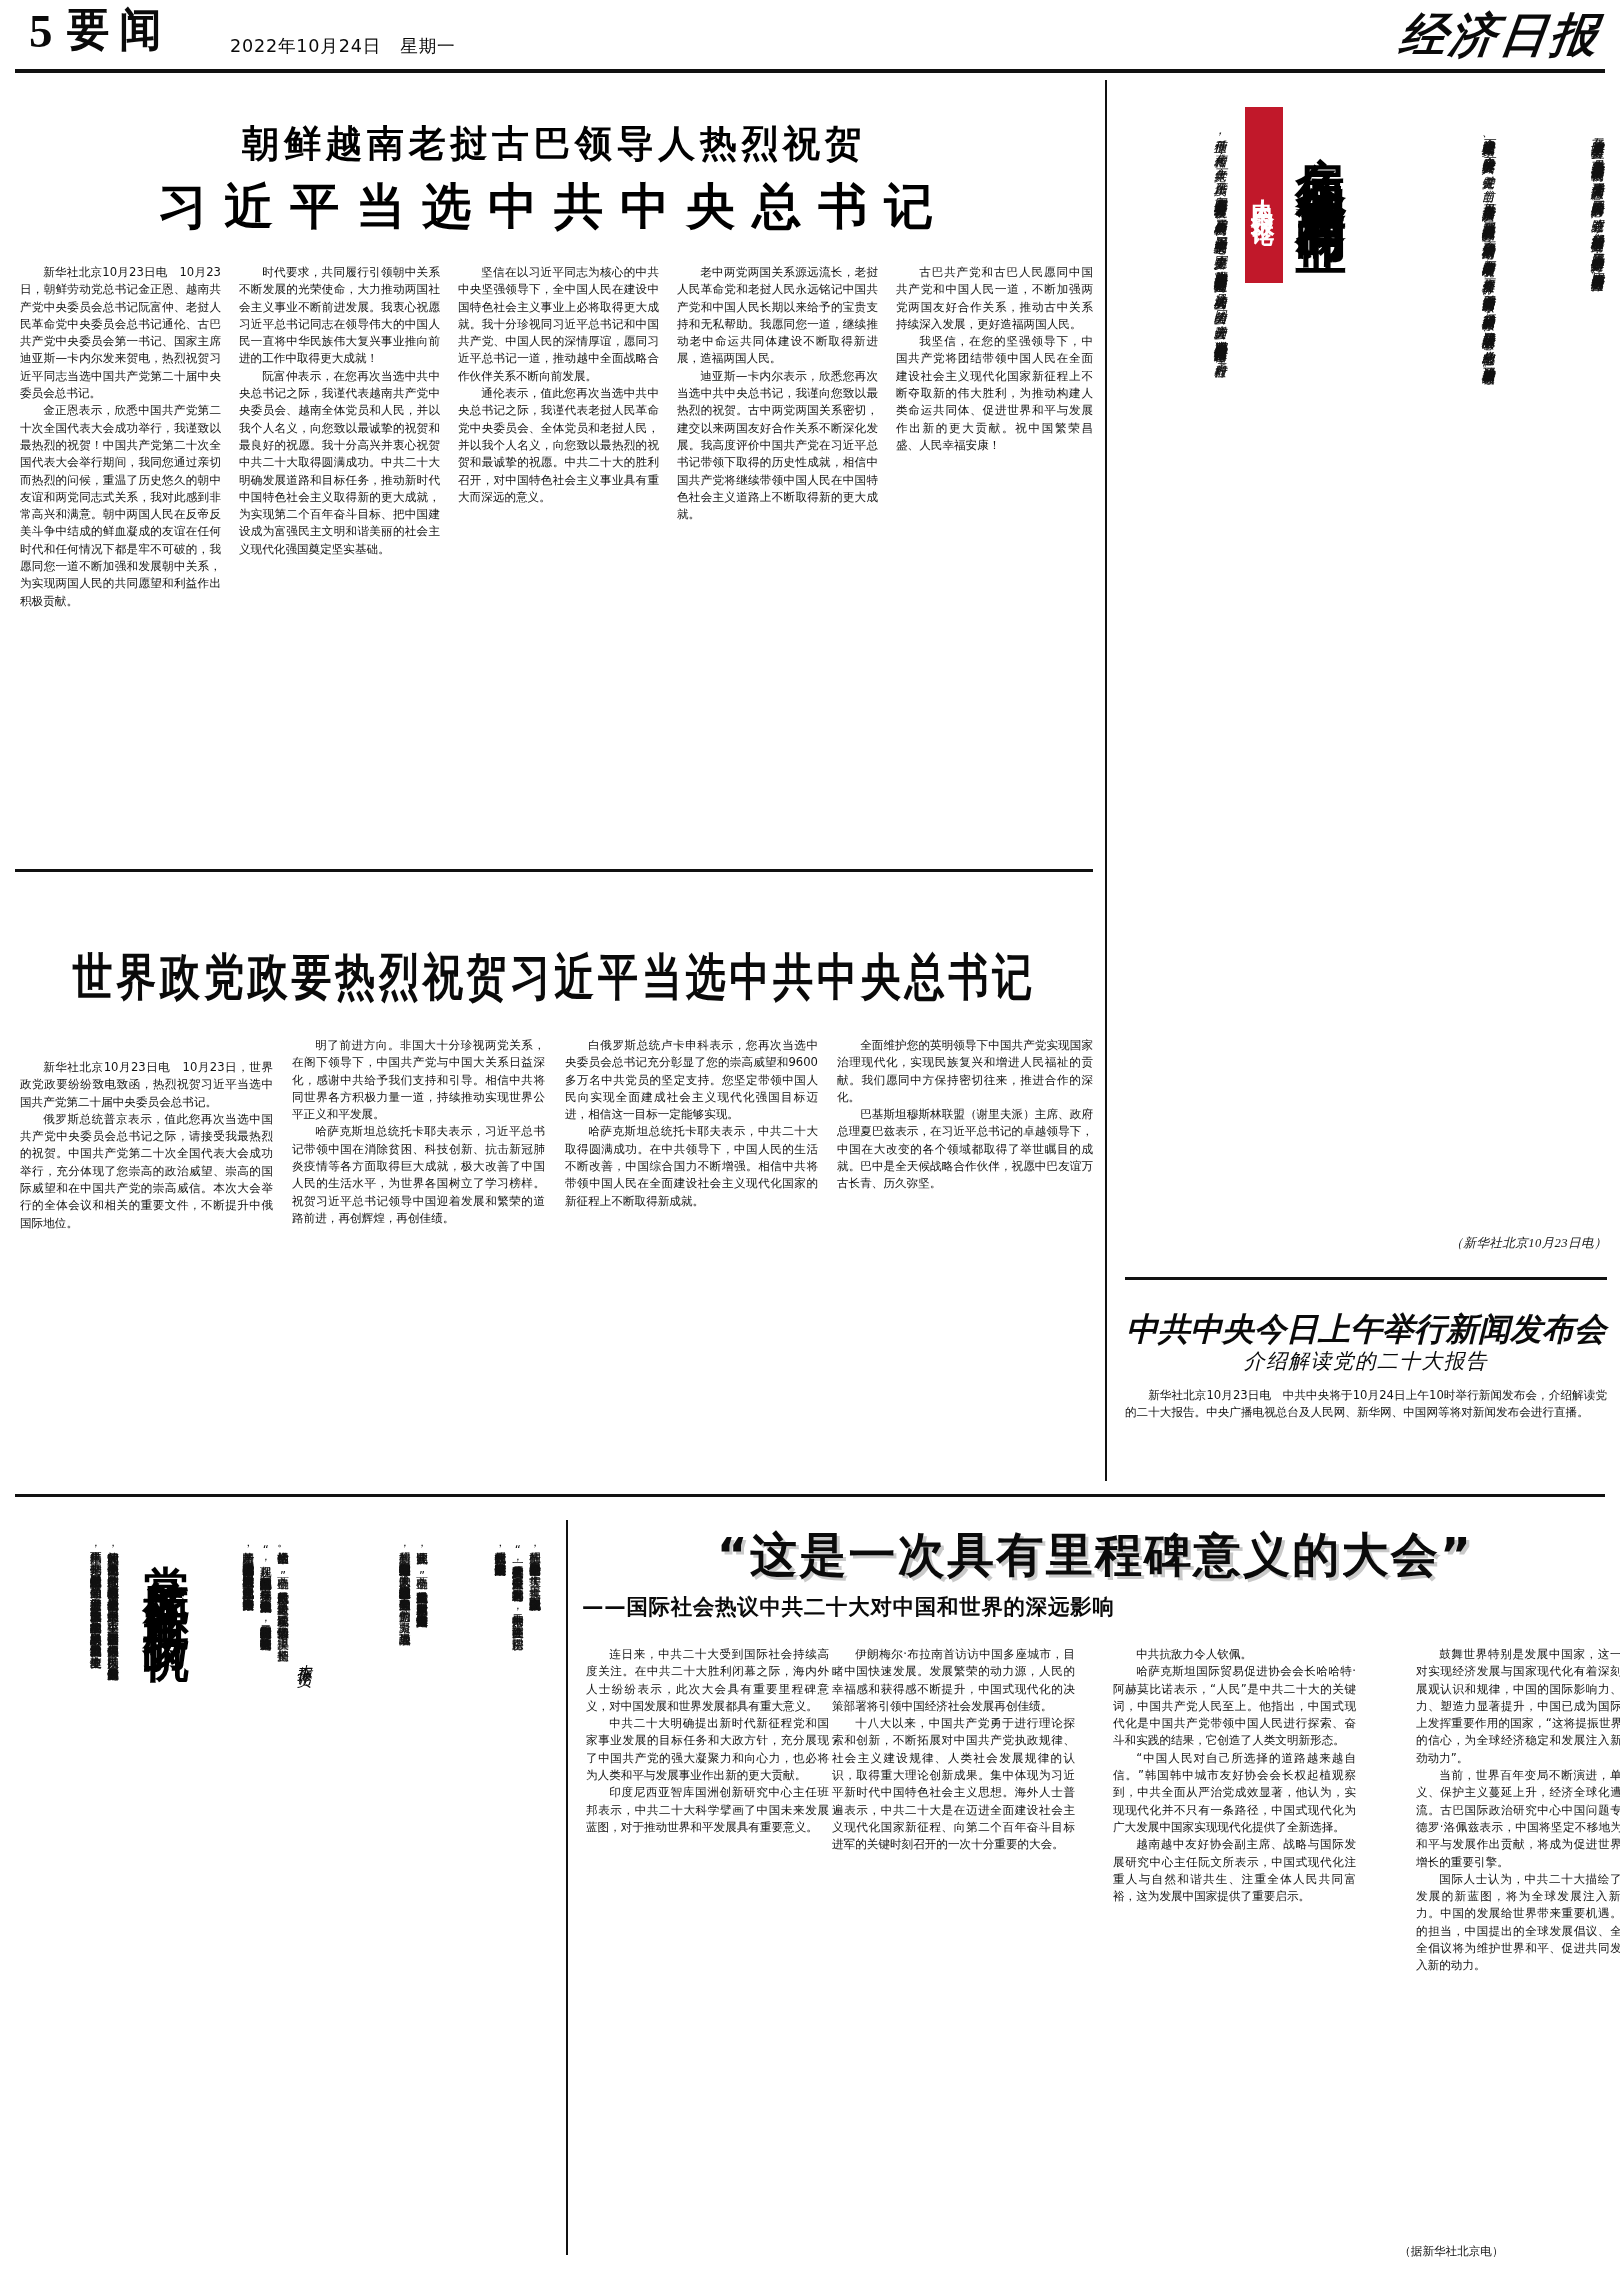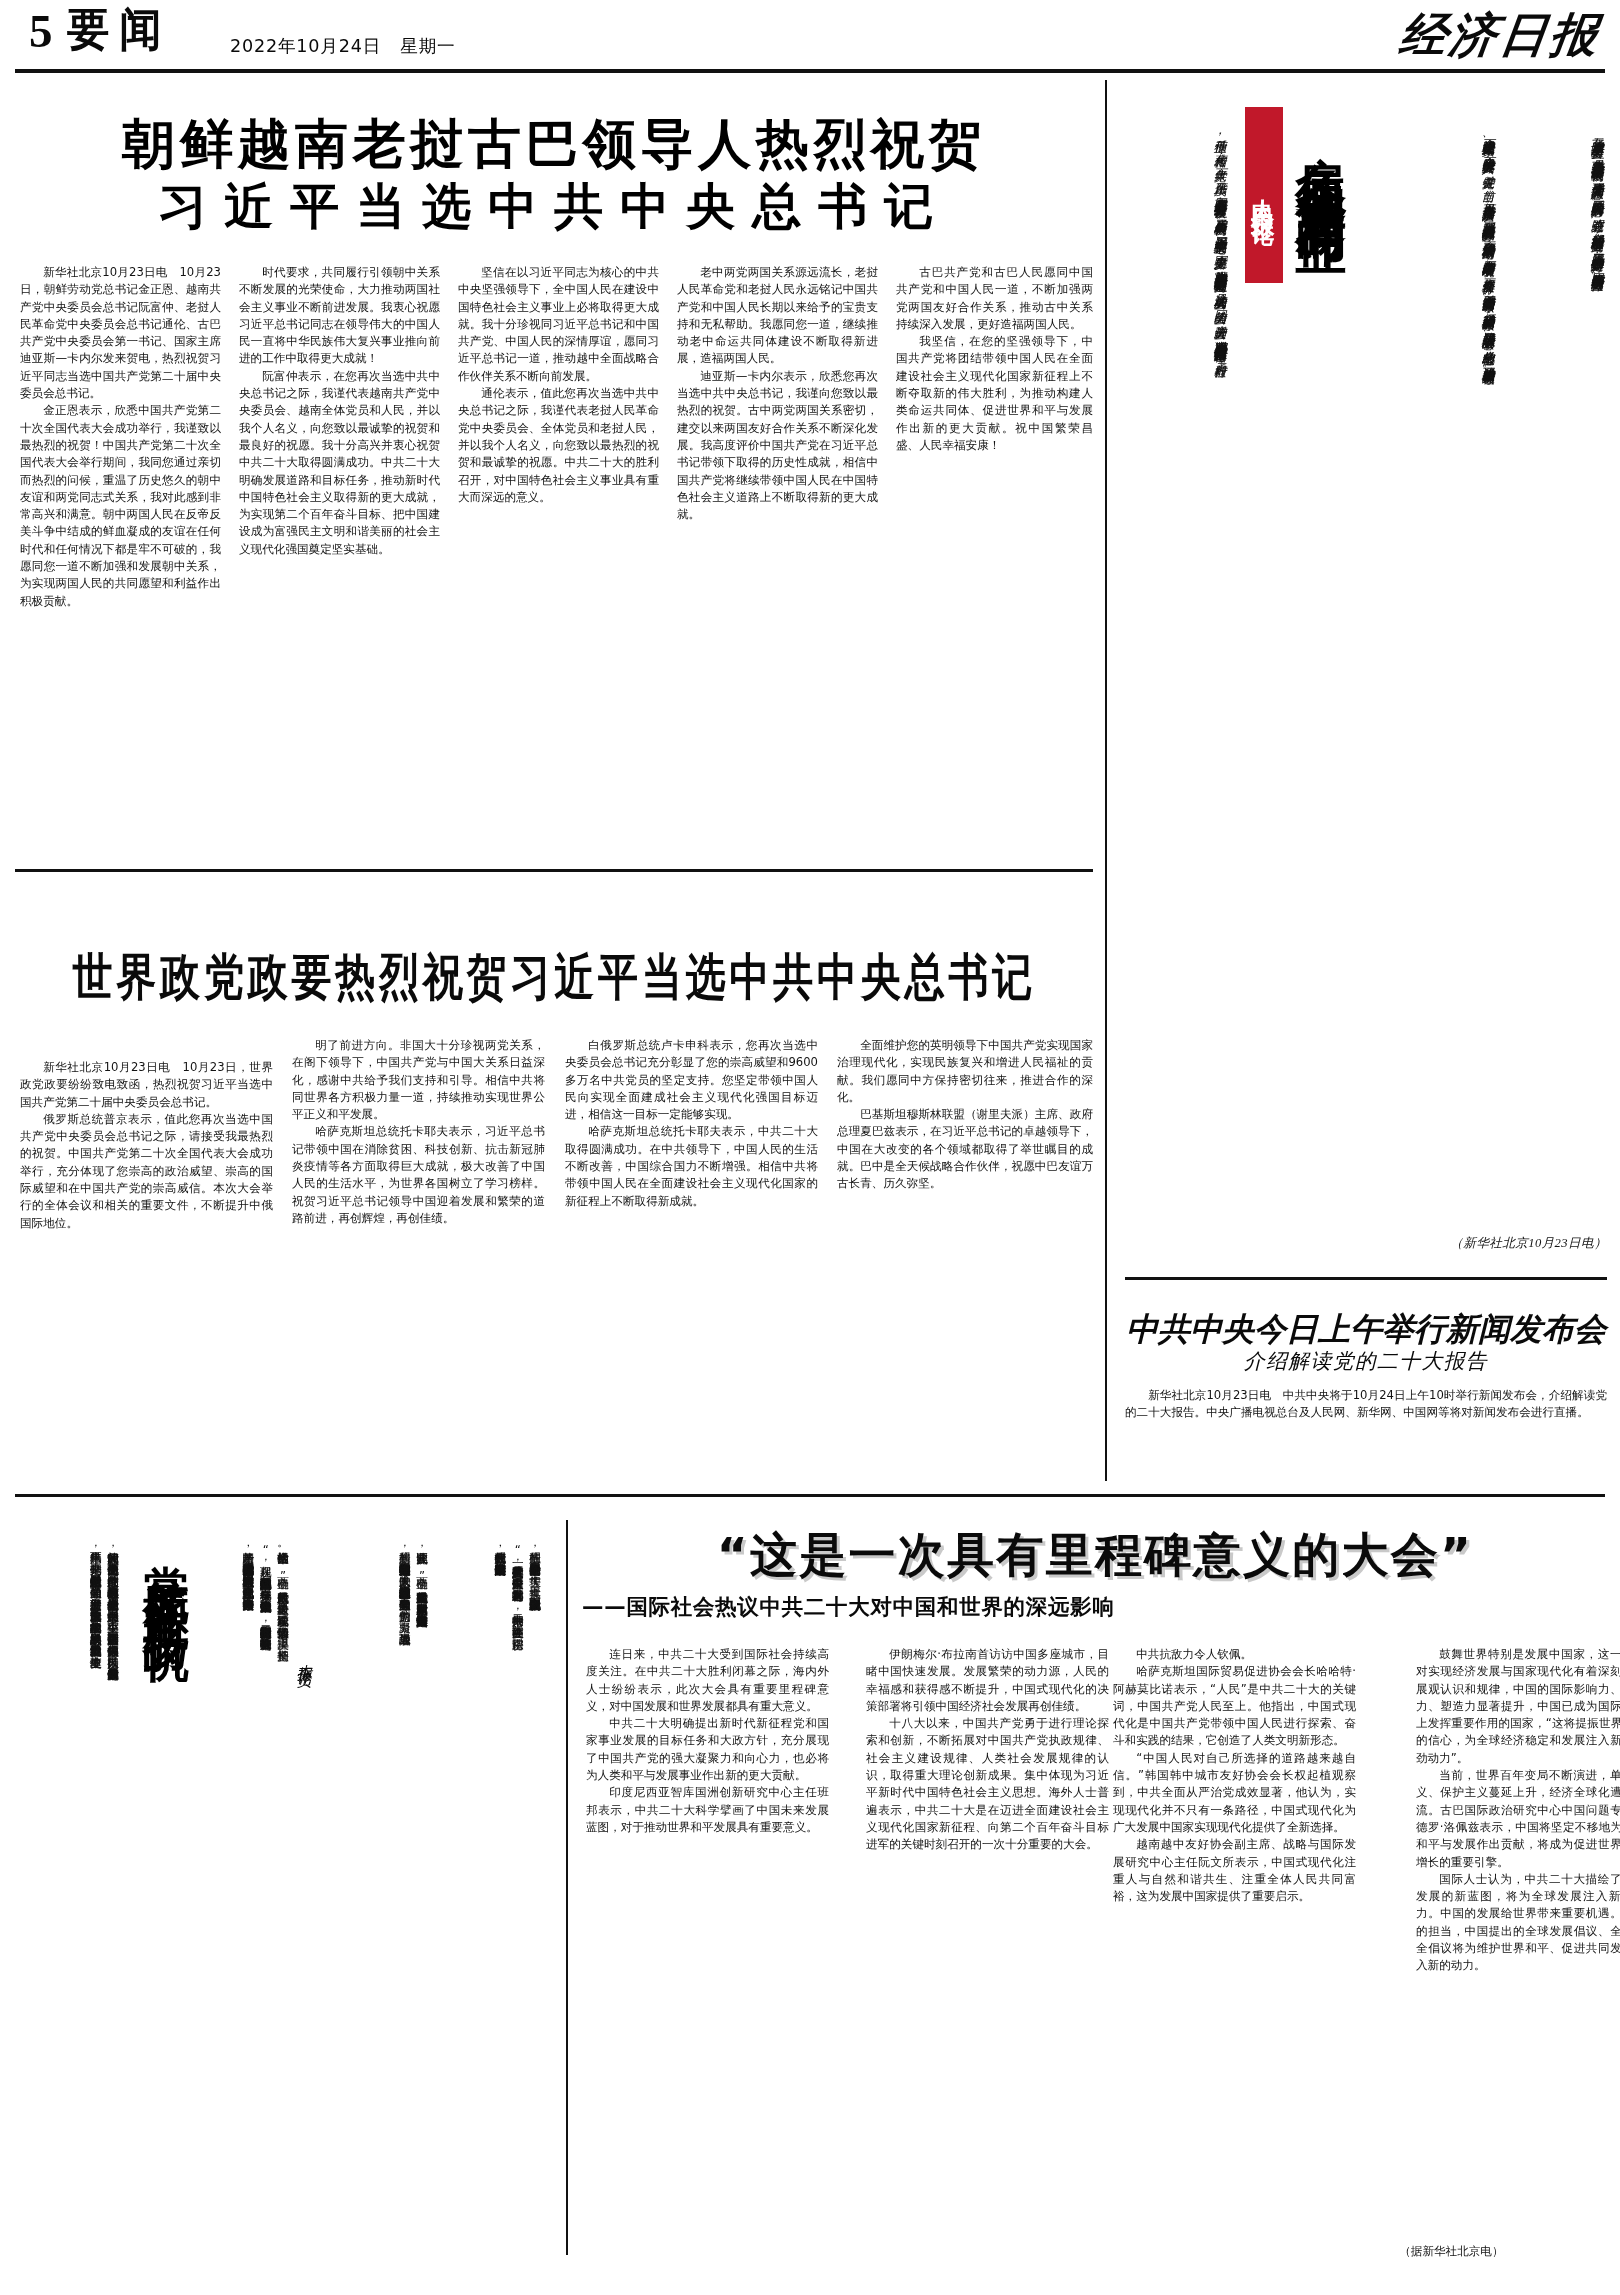--- a/index.html
+++ b/index.html
@@ -44,21 +44,21 @@
 
   
   .kai{font-family:"Liberation Serif","DejaVu Serif",serif;font-style:italic;
        font-size:12.6px;line-height:19.5px;letter-spacing:0.4px;}
 
   
   .hl-main{
     position:absolute;text-align:center;font-weight:bold;
     font-family:"DejaVu Sans",sans-serif;color:#000;
   }
-  .hl-l1{font-size:53px;line-height:57px;letter-spacing:4.6px;}
+  .hl-l1{font-size:37px;line-height:57px;letter-spacing:4.6px;}
   .hl-l2{font-size:49px;line-height:57px;letter-spacing:17px;}
 
   .hl-mid{
     position:absolute;text-align:center;font-weight:bold;
     font-family:"DejaVu Sans",sans-serif;font-size:40px;line-height:46px;
     letter-spacing:3.8px;transform:scaleY(1.25);transform-origin:center top;
   }
 
   .hl-presser{
     position:absolute;text-align:center;font-weight:bold;
@@ -230,21 +230,21 @@
   <div class="vrule" style="left:566px;top:1520px;height:735px;"></div>
 
   <div class="hl-quote" style="left:582px;top:1527px;width:1026px;">“这是一次具有里程碑意义的大会”</div>
   <div class="hl-quote-sub" style="left:582px;top:1594px;width:1026px;">——国际社会热议中共二十大对中国和世界的深远影响</div>
 
   <div class="col" style="left:586px;top:1646px;width:243px;height:620px;">
       <p>连日来，中共二十大受到国际社会持续高度关注。在中共二十大胜利闭幕之际，海内外人士纷纷表示，此次大会具有重要里程碑意义，对中国发展和世界发展都具有重大意义。</p>
       <p>中共二十大明确提出新时代新征程党和国家事业发展的目标任务和大政方针，充分展现了中国共产党的强大凝聚力和向心力，也必将为人类和平与发展事业作出新的更大贡献。</p>
       <p>印度尼西亚智库国洲创新研究中心主任班邦表示，中共二十大科学擘画了中国未来发展蓝图，对于推动世界和平发展具有重要意义。</p>
     </div>
-  <div class="col" style="left:866px;top:1646px;width:243px;height:620px;">
+  <div class="col" style="left:832px;top:1646px;width:243px;height:620px;">
       <p>伊朗梅尔·布拉南首访访中国多座城市，目睹中国快速发展。发展繁荣的动力源，人民的幸福感和获得感不断提升，中国式现代化的决策部署将引领中国经济社会发展再创佳绩。</p>
       <p>十八大以来，中国共产党勇于进行理论探索和创新，不断拓展对中国共产党执政规律、社会主义建设规律、人类社会发展规律的认识，取得重大理论创新成果。集中体现为习近平新时代中国特色社会主义思想。海外人士普遍表示，中共二十大是在迈进全面建设社会主义现代化国家新征程、向第二个百年奋斗目标进军的关键时刻召开的一次十分重要的大会。</p>
     </div>
   <div class="col" style="left:1113px;top:1646px;width:243px;height:620px;">
       <p>中共抗敌力令人钦佩。</p>
       <p>哈萨克斯坦国际贸易促进协会会长哈哈特·阿赫莫比诺表示，“人民”是中共二十大的关键词，中国共产党人民至上。他指出，中国式现代化是中国共产党带领中国人民进行探索、奋斗和实践的结果，它创造了人类文明新形态。</p>
       <p>“中国人民对自己所选择的道路越来越自信。”韩国韩中城市友好协会会长权起植观察到，中共全面从严治党成效显著，他认为，实现现代化并不只有一条路径，中国式现代化为广大发展中国家实现现代化提供了全新选择。</p>
       <p>越南越中友好协会副主席、战略与国际发展研究中心主任阮文所表示，中国式现代化注重人与自然和谐共生、注重全体人民共同富裕，这为发展中国家提供了重要启示。</p>
     </div>
   <div class="col" style="left:1376px;top:1646px;width:230px;height:589px;margin-left:40px;">

